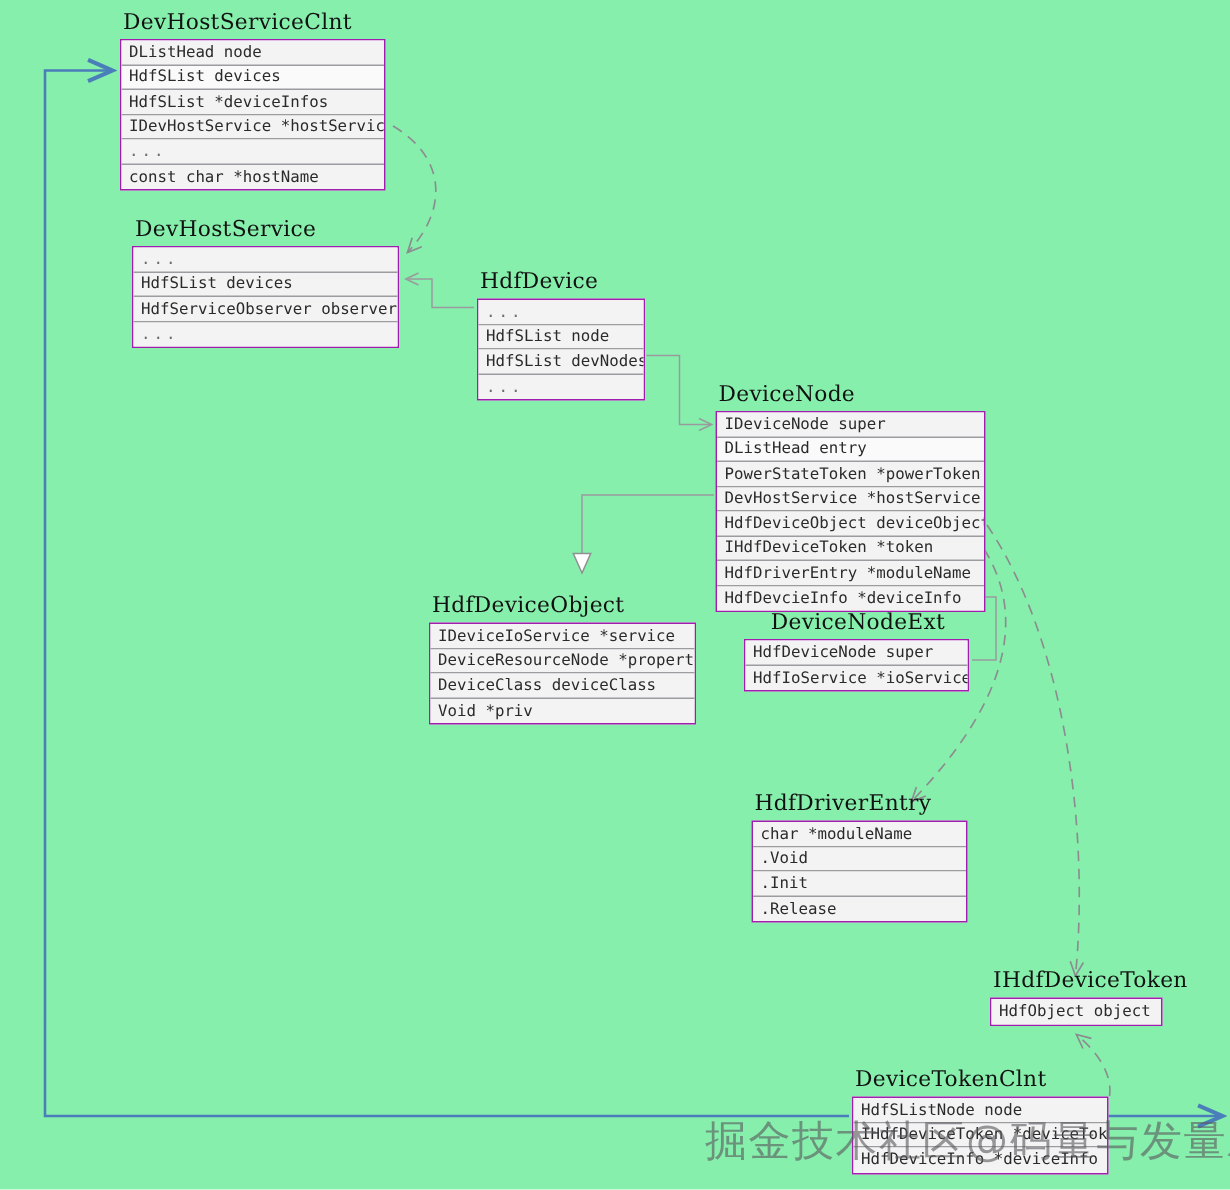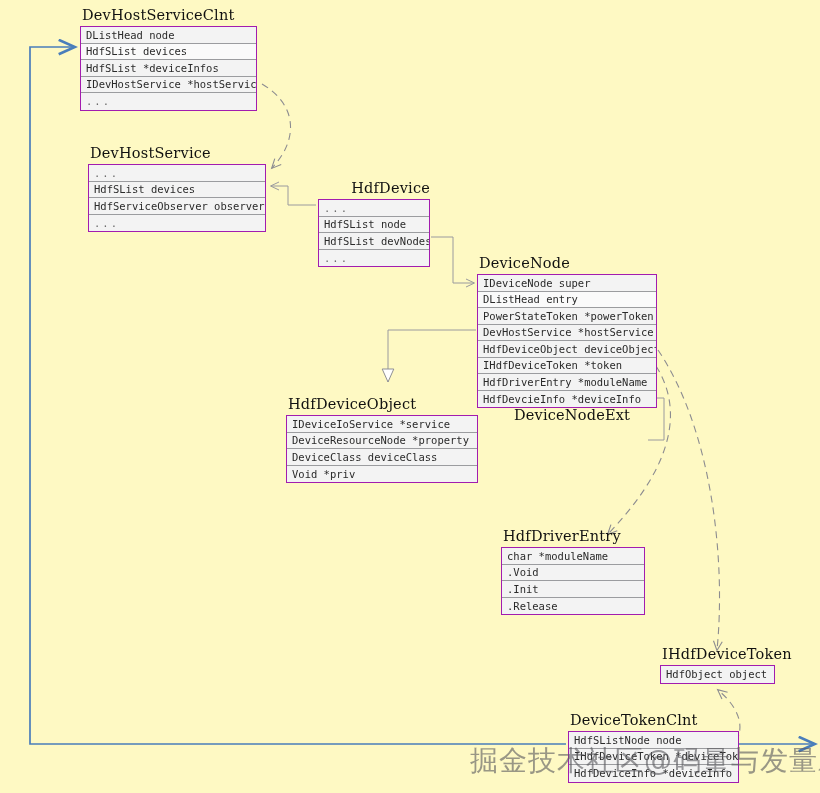--- a/index.html
+++ b/index.html
@@ -4,21 +4,21 @@
 <style>
   html, body {
     margin: 0;
     padding: 0;
     background: #ffffff;
   }
   #canvas {
     position: relative;
     width: 820px;
     height: 793px;
-    background: #fef9c3;
+    background: #86efac;
     font-family: "DejaVu Serif", serif;
     overflow: hidden;
   }
   #edges {
     position: absolute;
     left: 0; top: 0;
     width: 820px;
     height: 793px;
     pointer-events: none;
   }
@@ -114,34 +114,35 @@
   </svg>
 
   <div class="uml-class" style="left:80px; top:7px; width:177px;">
     <div class="uml-title">DevHostServiceClnt</div>
     <div class="uml-box">
       <div class="uml-row">DListHead node</div>
       <div class="uml-row alt">HdfSList devices</div>
       <div class="uml-row">HdfSList *deviceInfos</div>
       <div class="uml-row">IDevHostService *hostService</div>
       <div class="uml-row dots">...</div>
+      <div class="uml-row">const char *hostName</div>
     </div>
   </div>
 
   <div class="uml-class" style="left:88px; top:145px; width:178px;">
     <div class="uml-title">DevHostService</div>
     <div class="uml-box">
       <div class="uml-row dots">...</div>
       <div class="uml-row">HdfSList devices</div>
       <div class="uml-row">HdfServiceObserver observer</div>
       <div class="uml-row dots">...</div>
     </div>
   </div>
 
-  <div class="uml-class" style="left:318px; top:180px; width:112px;text-align:right;">
+  <div class="uml-class" style="left:318px; top:180px; width:112px;">
     <div class="uml-title">HdfDevice</div>
     <div class="uml-box">
       <div class="uml-row dots">...</div>
       <div class="uml-row">HdfSList node</div>
       <div class="uml-row">HdfSList devNodes</div>
       <div class="uml-row dots">...</div>
     </div>
   </div>
 
   <div class="uml-class" style="left:477px; top:255px; width:180px;">
@@ -151,32 +152,36 @@
       <div class="uml-row alt">DListHead entry</div>
       <div class="uml-row">PowerStateToken *powerToken</div>
       <div class="uml-row">DevHostService *hostService</div>
       <div class="uml-row">HdfDeviceObject deviceObject</div>
       <div class="uml-row">IHdfDeviceToken *token</div>
       <div class="uml-row">HdfDriverEntry *moduleName</div>
       <div class="uml-row">HdfDevcieInfo *deviceInfo</div>
     </div>
   </div>
 
-  <div class="uml-class" style="left:286px; top:396px; width:192px;">
+  <div class="uml-class" style="left:286px; top:396px; width:178px;">
     <div class="uml-title">HdfDeviceObject</div>
     <div class="uml-box">
       <div class="uml-row">IDeviceIoService *service</div>
       <div class="uml-row">DeviceResourceNode *property</div>
       <div class="uml-row">DeviceClass deviceClass</div>
       <div class="uml-row">Void *priv</div>
     </div>
   </div>
 
   <div class="uml-class" style="left:496px; top:407px; width:150px;text-align:center;">
     <div class="uml-title">DeviceNodeExt</div>
+    <div class="uml-box">
+      <div class="uml-row">HdfDeviceNode super</div>
+      <div class="uml-row">HdfIoService *ioService</div>
+    </div>
   </div>
 
   <div class="uml-class" style="left:501px; top:528px; width:144px;">
     <div class="uml-title">HdfDriverEntry</div>
     <div class="uml-box">
       <div class="uml-row">char *moduleName</div>
       <div class="uml-row">.Void</div>
       <div class="uml-row">.Init</div>
       <div class="uml-row">.Release</div>
     </div>

